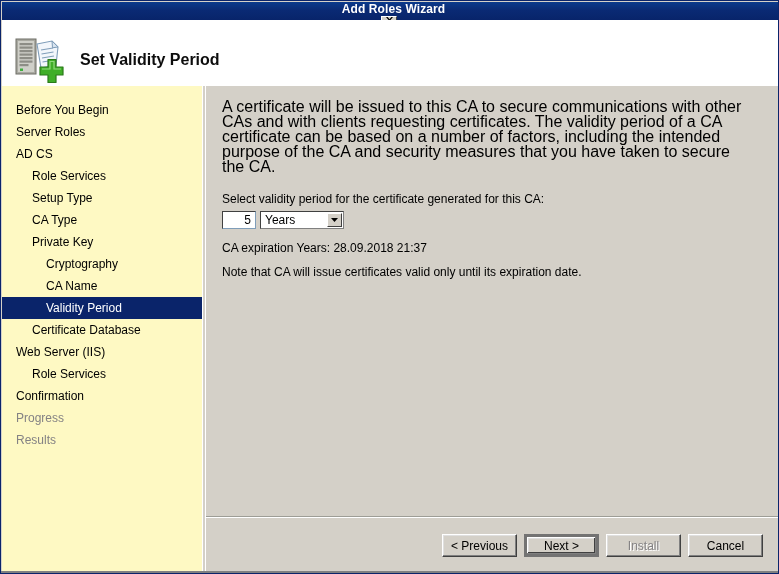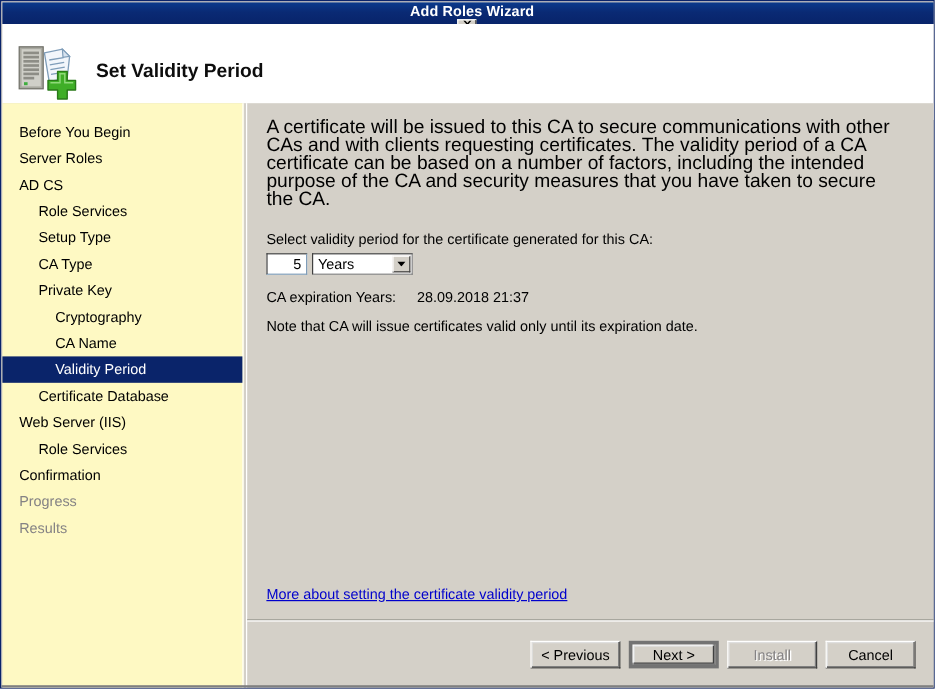--- a/index.html
+++ b/index.html
@@ -216,21 +216,21 @@
     flex: none;
   }
   .combo-arrow svg { display:block; }
 
   #expiration-row {
     font-size: 12px;
     color: #000000;
     margin: 0 0 10px 0;
     white-space: nowrap;
   }
-  #expiration-row .exp-value { margin-left: 14px; }
+  #expiration-row .exp-value { }
   #note-text {
     font-size: 12px;
     color: #000000;
     margin: 0;
   }
 
   #more-link-wrap {
     position: absolute;
     left: 16px;
     top: 400px;
@@ -393,23 +393,20 @@
         </div>
 
         <p id="expiration-row">
           <span>CA expiration Years:</span>
           <span class="exp-value">28.09.2018 21:37</span>
         </p>
 
         <p id="note-text">Note that CA will issue certificates valid only until its expiration date.</p>
       </div>
 
-      <div id="more-link-wrap">
-        <span id="more-link">More about setting the certificate validity period</span>
-      </div>
 
       <div id="footer-sep"></div>
       <div id="footer-sep2"></div>
 
       <div id="footer">
         <div class="btn">&lt; Previous</div>
         <div class="btn default">Next &gt;</div>
         <div class="btn disabled">Install</div>
         <div class="btn">Cancel</div>
       </div>

